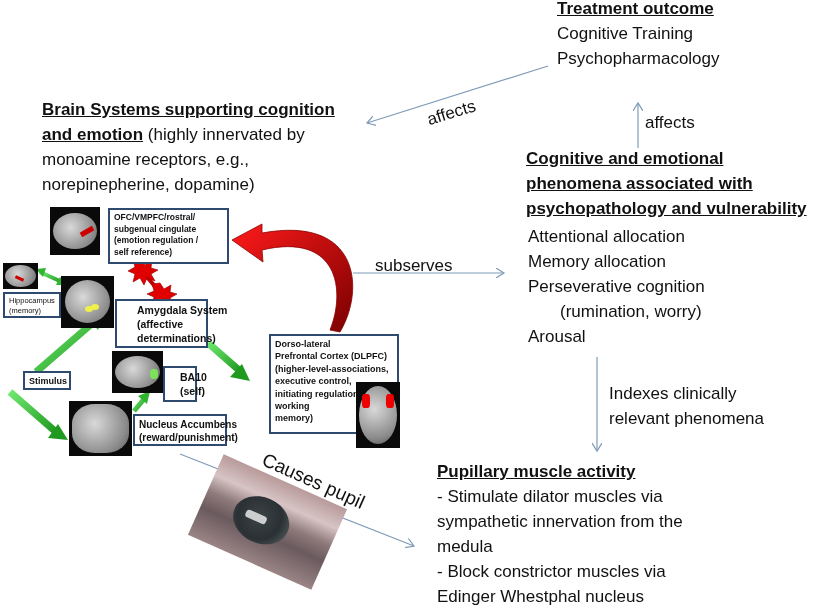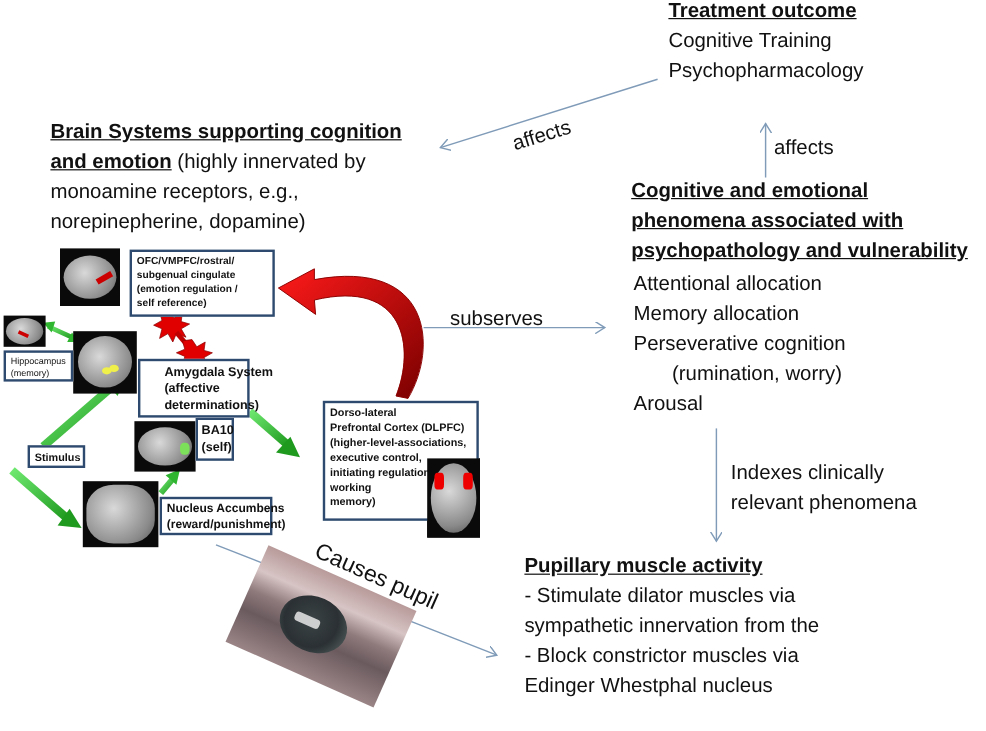--- a/index.html
+++ b/index.html
@@ -103,20 +103,21 @@
 
 <div class="abs big" style="left:609px; top:381px;">
   <div>Indexes clinically</div>
   <div>relevant phenomena</div>
 </div>
 
 <div class="abs big" style="left:437px; top:459px;">
   <div class="head">Pupillary muscle activity</div>
   <div>- Stimulate dilator muscles via</div>
   <div>sympathetic innervation from the</div>
+  <div>medula</div>
   <div>- Block constrictor muscles via</div>
   <div>Edinger Whestphal nucleus</div>
 </div>
 
 <div class="abs" style="left:268px; top:448px; font-size:19px; line-height:24px; transform:rotate(24deg); transform-origin:left top; white-space:nowrap;">
   <div>Causes pupil</div>
   <div style="padding-left:4px;">dilation via</div>
 </div>
 
 <div class="abs" style="left:200px; top:478px; width:135px; height:88px; transform:rotate(24deg); transform-origin:center; background:linear-gradient(180deg,#b89a9a 0%,#d7c4c4 25%,#8f7a7c 45%,#6a5a5e 65%,#9a8486 100%); overflow:hidden;">
@@ -165,21 +166,21 @@
 <div class="box lg" style="left:115px; top:299px; width:93px; height:49px;">
   <div>Amygdala System</div>
   <div>(affective</div>
   <div>determinations)</div>
 </div>
 
 <div class="box" style="left:3px; top:371px; width:48px; height:19px; font-size:9px; line-height:13px;margin-left:20px;">
   <div>Stimulus</div>
 </div>
 
-<div class="box lg" style="left:163px; top:348px; width:32px; height:36px; padding:2px 3px;">
+<div class="box lg" style="left:163px; top:366px; width:32px; height:36px; padding:2px 15px;">
   <div>BA10</div>
   <div>(self)</div>
 </div>
 
 <div class="box" style="left:133px; top:414px; width:94px; height:32px; font-size:10px; line-height:13px;">
   <div>Nucleus Accumbens</div>
   <div>(reward/punishment)</div>
 </div>
 
 <div class="box" style="left:253px; top:334px; width:130px; height:100px; font-size:9px; line-height:12.4px;margin-left:16px;">

